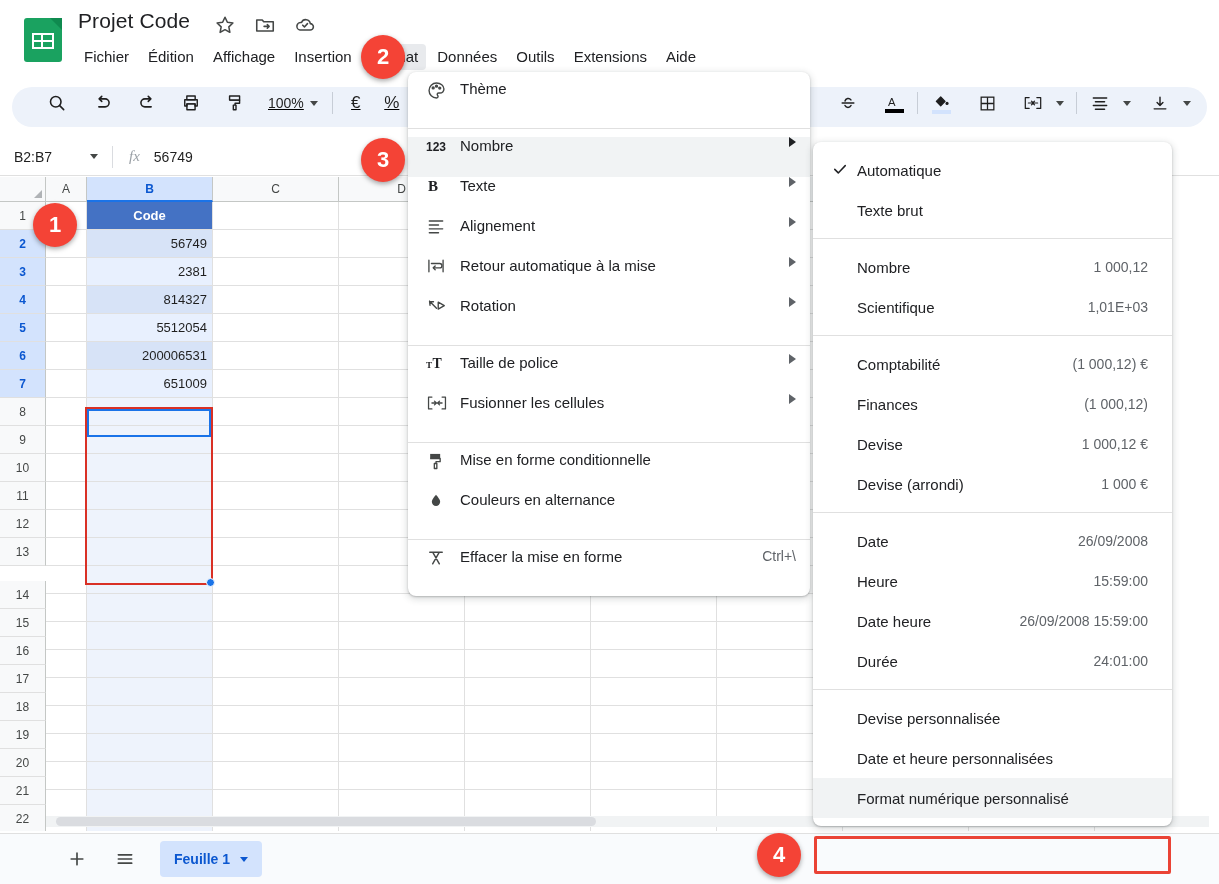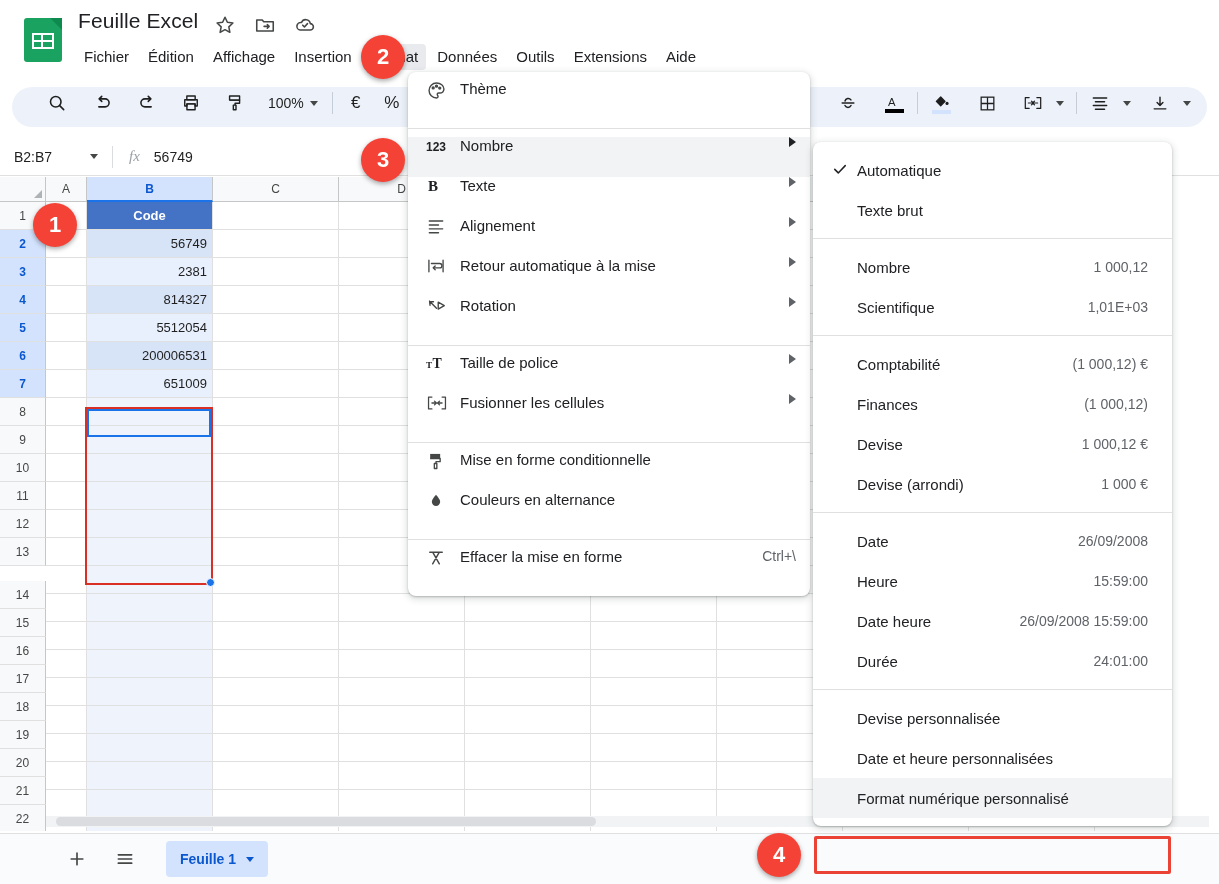--- a/index.html
+++ b/index.html
@@ -44,21 +44,21 @@
     font-size: 15px; color: #202124; padding: 3px 8px; border-radius: 4px;
     margin-right: 3px; cursor: pointer; white-space: nowrap; line-height: 20px;
   }
   .menu-item.active { background: #e8eaed; }
 
   
   .toolbar {
     position: absolute; left: 12px; top: 87px; width: 1195px; height: 40px;
     background: #edf2fa; border-radius: 20px;
   }
-  .tb { position: absolute; top: 0; height: 32px; display: flex; align-items: center; }
+  .tb { position: absolute; top: 0; height: 32px; display: flex; align-items: center; text-decoration: underline; }
   .tbtn {
     width: 30px; height: 30px; display: flex; align-items: center; justify-content: center;
     border-radius: 50%; cursor: pointer; color: #1f1f1f; flex: none;
   }
   .tbtn svg { display: block; }
   .zoombox {
     display: flex; align-items: center; gap: 6px; padding: 0 6px; height: 28px;
     border-radius: 4px; cursor: pointer; font-size: 14px; color: #1f1f1f;
   }
   .tsep { width: 1px; height: 22px; background: #c7cdd6; margin: 0 8px; flex: none; }
@@ -139,21 +139,21 @@
   
   .sheetbar {
     position: absolute; left: 0; top: 833px; width: 1219px; height: 51px;
     background: #f9fbfd; border-top: 1px solid #e0e0e0; display: flex; align-items: center;
   }
   .sbtn {
     width: 34px; height: 34px; margin-left: 12px; display: flex; align-items: center; justify-content: center;
     border-radius: 50%; cursor: pointer; color: #444746;
   }
   .sheettab {
-    margin-left: 24px; height: 36px; padding: 0 14px; display: flex; align-items: center; gap: 10px;
+    margin-left: 18px; height: 36px; padding: 0 14px; display: flex; align-items: center; gap: 10px;
     background: #d3e3fd; color: #0b57d0; font-size: 14px; font-weight: bold; border-radius: 4px; cursor: pointer;
   }
   .sheettab .caret { border-top-color: #0b57d0; }
 
   
   .menu-panel {
     position: absolute; background: #fff; border-radius: 8px;
     box-shadow: 0 2px 6px 2px rgba(60,64,67,.15), 0 1px 2px rgba(60,64,67,.3);
     padding: 8px 0; z-index: 20;
   }
@@ -199,21 +199,21 @@
 </head>
 <body>
 
 <div id="app">
 
   <div class="titlebar">
     <div class="doc-logo">
       <div class="fold"></div>
         <div class="tablecell"></div>
     </div>
-    <div class="doc-title">Feuille Excel</div>
+    <div class="doc-title">Projet Code</div>
     <div class="title-icons">
       <div class="ticon">
         <svg width="22" height="22" viewBox="0 0 24 24" fill="none" stroke="#444746" stroke-width="1.7" stroke-linejoin="round">
             <path d="M12 3.5l2.6 5.5 6 .8-4.4 4.2 1.1 6-5.3-2.9-5.3 2.9 1.1-6L3.4 9.8l6-.8z"></path>
           </svg>
       </div>
       <div class="ticon">
         <svg width="22" height="22" viewBox="0 0 24 24" fill="none" stroke="#444746" stroke-width="1.7" stroke-linejoin="round">
             <path d="M3 6.5h6l1.6 2H21v10H3z"></path>
             <path d="M11 13.5h5M14.5 11.5l2 2-2 2" stroke-linecap="round"></path>

